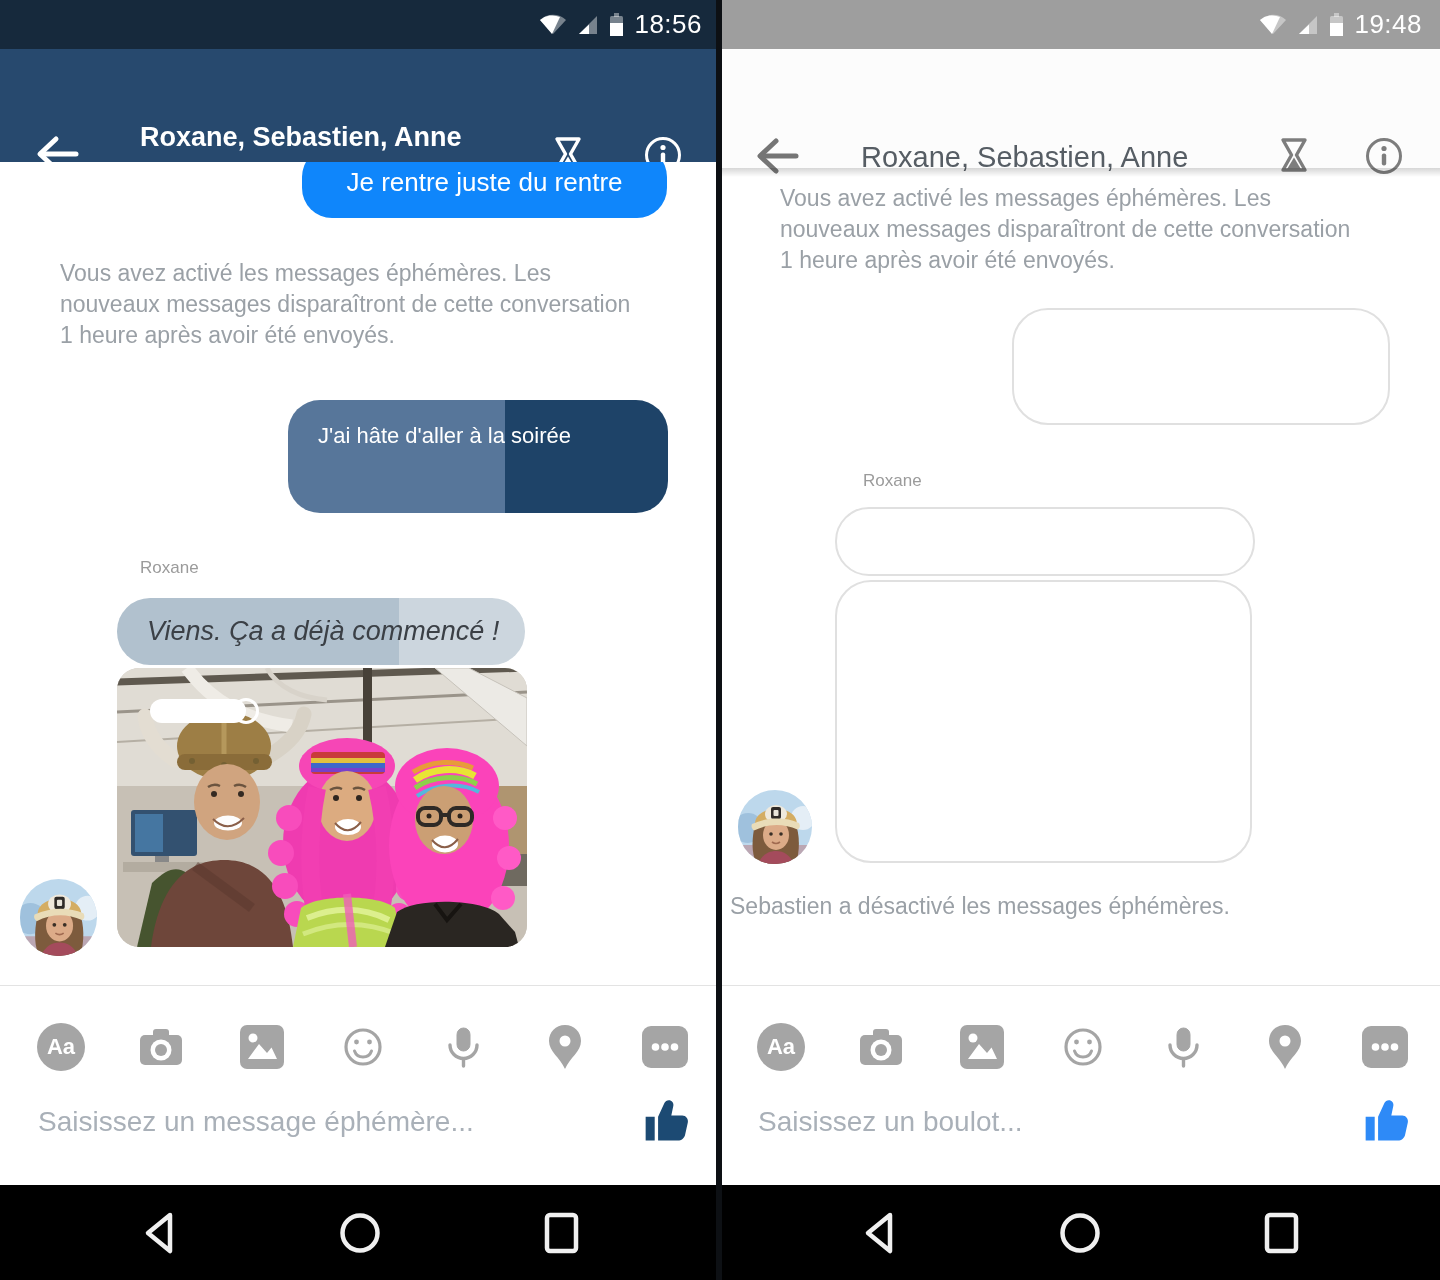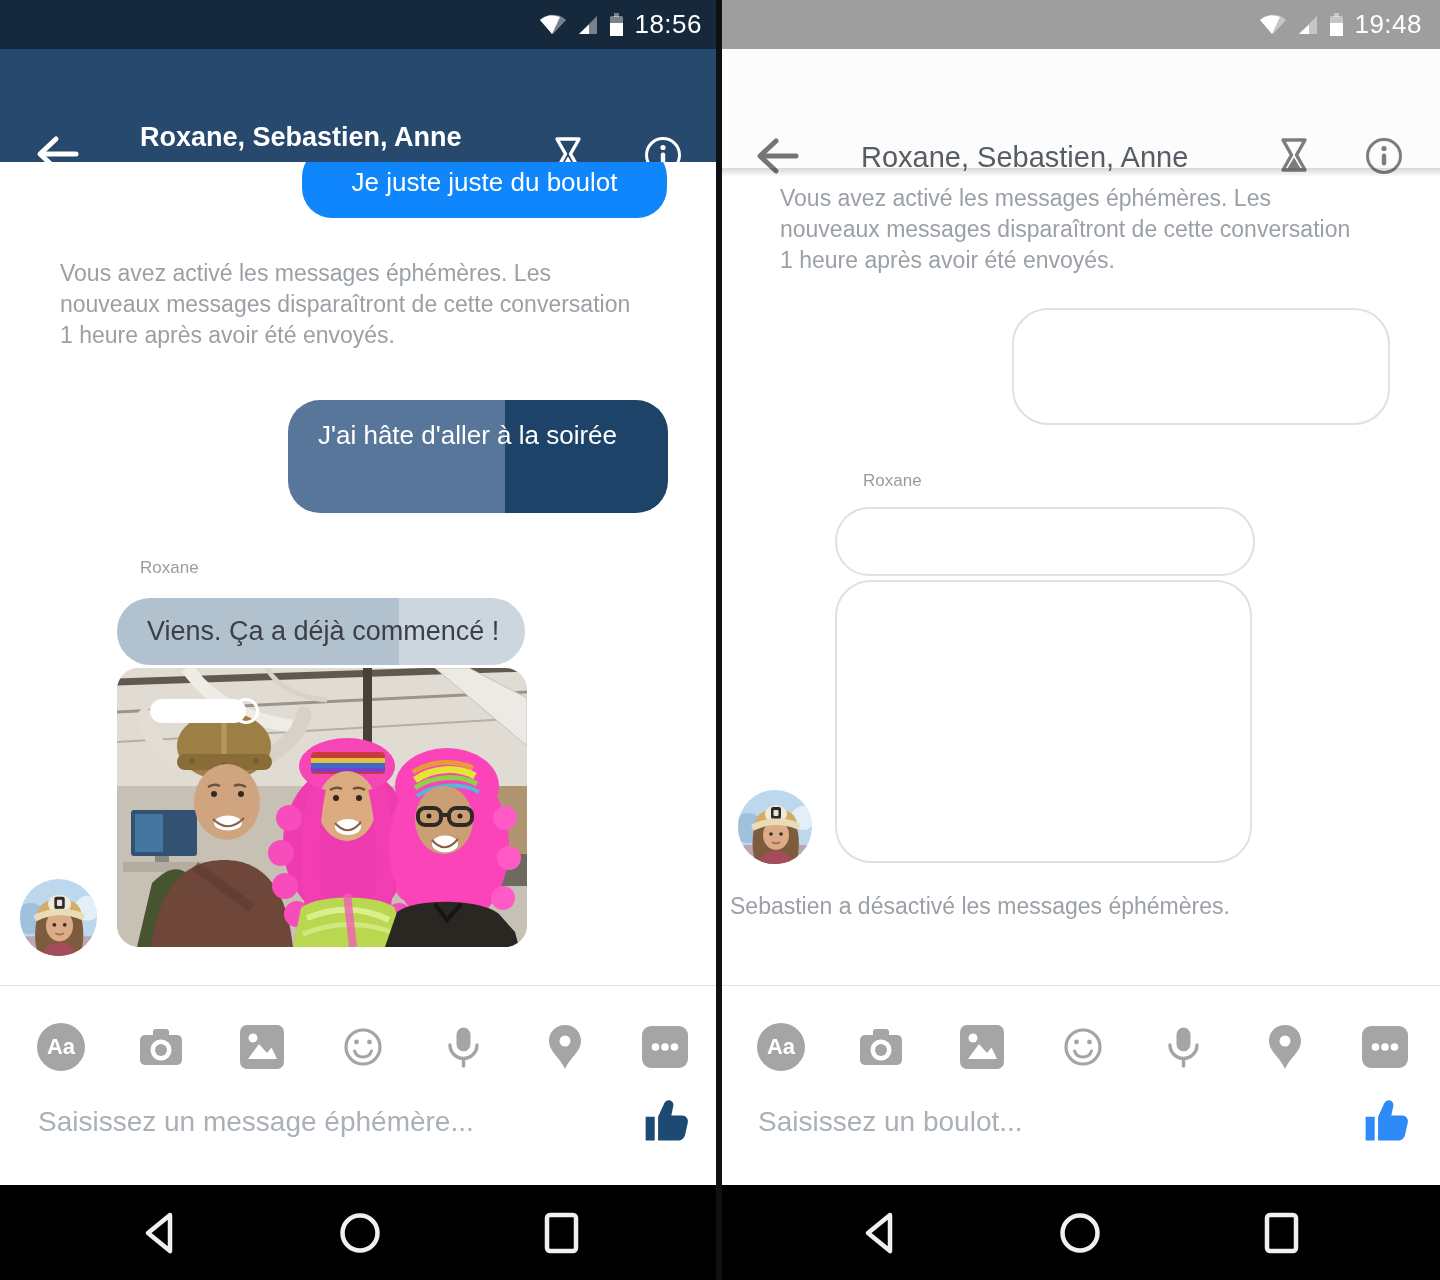--- a/index.html
+++ b/index.html
@@ -27,21 +27,21 @@
   .hdr-title-light{font-size:29px;font-weight:normal;color:#565d64;white-space:nowrap;}
 
   
   .chat{position:absolute;left:0;width:720px;background:#fff;overflow:hidden;}
   .chat.l{top:162px;height:823px;}
   .chat.r{top:177px;height:808px;}
   .sys{color:#9aa0a6;font-size:23px;line-height:31px;text-align:left;}
   .bubble{box-sizing:border-box;}
   .b-blue{background:#0f86fb;border-radius:30px;color:#fff;font-size:26px;
           display:flex;align-items:center;justify-content:center;white-space:nowrap;}
-  .b-eph-sent{border-radius:32px;color:#fff;font-size:26px;line-height:37px;
+  .b-eph-sent{border-radius:32px;color:#fff;font-size:22px;line-height:37px;
           padding:17px 10px 0 30px;
           background:linear-gradient(90deg,#57769a 0,#57769a 57%,#1e4368 57%,#1e4368 100%);}
   .b-eph-recv{border-radius:33px;color:#3b4046;font-size:27px;display:flex;align-items:center;
           padding-left:30px;white-space:nowrap;
           background:linear-gradient(90deg,#b1c1ce 0,#b1c1ce 69%,#ccd6de 69%,#ccd6de 100%);}
   .sender{color:#9b9b9b;font-size:17px;}
   .ghost{background:#fff;border:2px solid #e0e0e0;box-sizing:border-box;}
   .photo-wrap{border-radius:22px;overflow:hidden;}
   .timer-pill{background:#fff;border-radius:12px;}
   .timer-ring{border:3px solid #fff;border-radius:50%;box-sizing:border-box;background:transparent;}
@@ -268,35 +268,35 @@
     </div>
     <svg class="abs" style="left:550px;top:84px" width="36" height="44" viewBox="0 0 36 40" stroke="#fff" fill="#fff">
         <use href="#hourglass"></use>
       </svg>
     <svg class="abs" style="left:643px;top:86px" width="40" height="40" viewBox="0 0 40 40" stroke="#fff" fill="#fff">
         <use href="#info-icon"></use>
       </svg>
   </div>
 
   <div class="chat l">
-    <div class="bubble b-blue abs" style="left:302px;top:-15px;width:365px;height:71px;">Je juste juste du boulot</div>
+    <div class="bubble b-blue abs" style="left:302px;top:-15px;width:365px;height:71px;">Je rentre juste du rentre</div>
 
     <div class="sys abs" style="left:60px;top:96px;width:600px;">
       <div>Vous avez activé les messages éphémères. Les</div>
       <div>nouveaux messages disparaîtront de cette conversation</div>
       <div>1 heure après avoir été envoyés.</div>
     </div>
 
     <div class="bubble b-eph-sent abs" style="left:288px;top:238px;width:380px;height:113px;">
       <div>J'ai hâte d'aller à la soirée</div>
     </div>
 
     <div class="sender abs" style="left:140px;top:396px;">Roxane</div>
 
-    <div class="bubble b-eph-recv abs" style="left:117px;top:436px;width:408px;height:67px;">Viens. Ça a déjà commencé !</div>
+    <div class="bubble b-eph-recv abs" style="left:117px;top:436px;width:408px;height:67px;font-style:italic;">Viens. Ça a déjà commencé !</div>
 
     <div class="photo-wrap abs" style="left:117px;top:506px;width:410px;height:279px;">
       <svg width="410" height="279" viewBox="0 0 410 279">
           <use href="#party-photo-art"></use>
         </svg>
       <div class="timer-pill abs" style="left:33px;top:31px;width:96px;height:24px;"></div>
       <div class="timer-ring abs" style="left:116px;top:30px;width:26px;height:26px;"></div>
     </div>
 
     <div class="avatar abs" style="left:20px;top:717px;width:77px;height:77px;">

